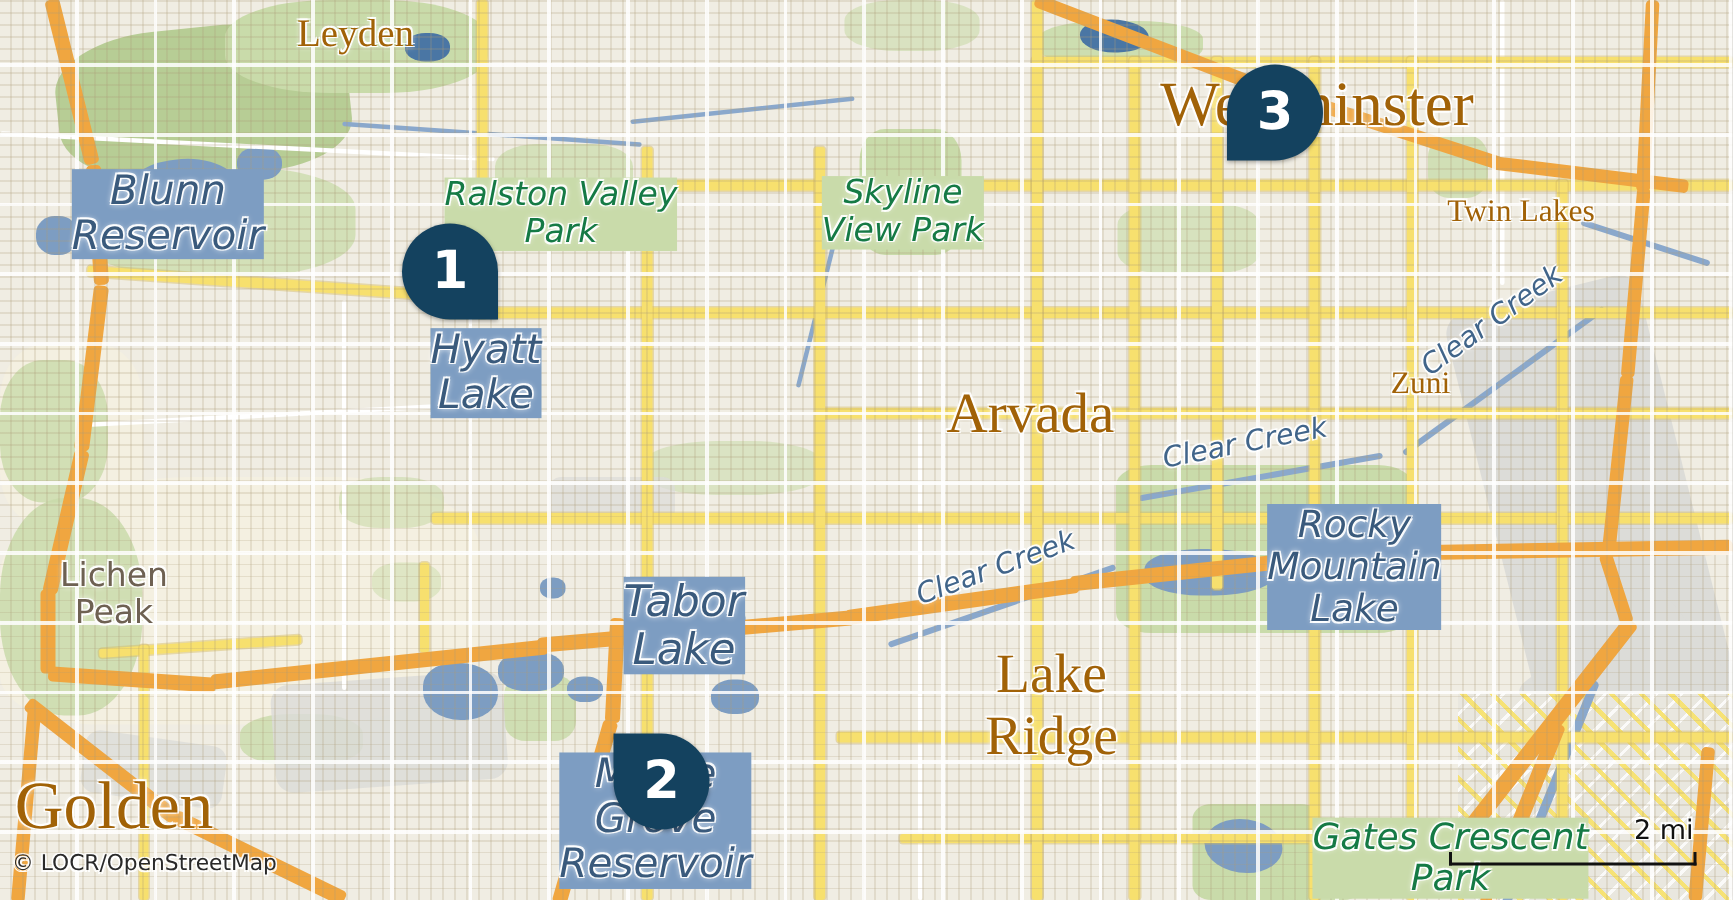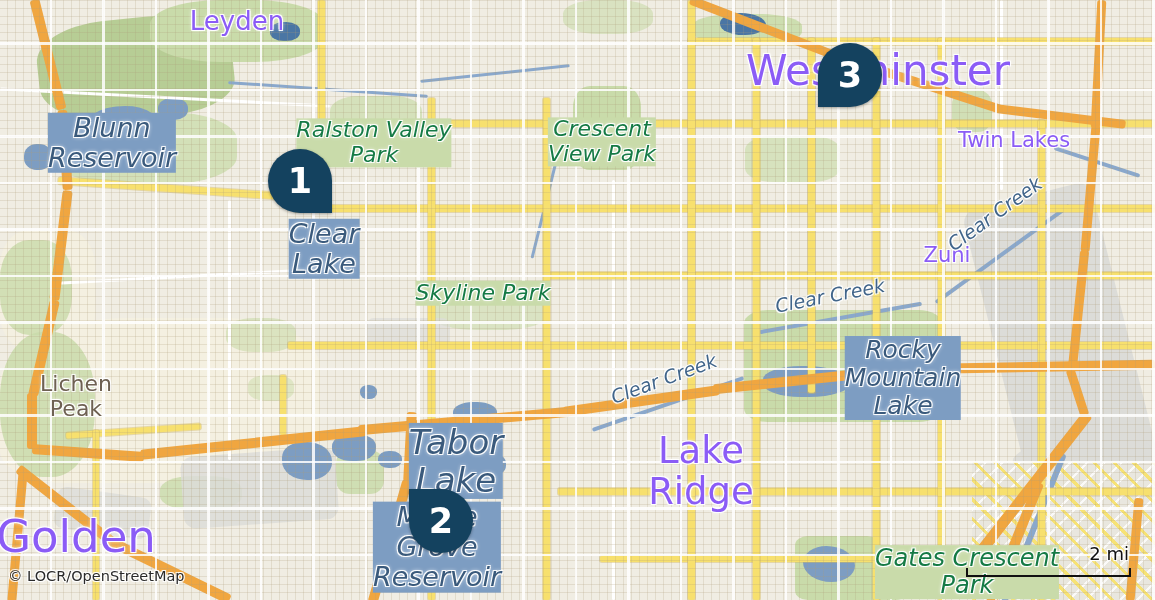--- a/index.html
+++ b/index.html
@@ -26,21 +26,21 @@
   .creek{background:#8aa8cc;border-radius:3px;z-index:4;}
   .road-w{background:#ffffff;z-index:4;border-radius:2px;}
   .road-y{background:#f7e06e;z-index:5;border-radius:2px;box-shadow:0 0 0 1px rgba(212,186,95,.45);}
   .road-o{background:#f0a640;z-index:6;border-radius:3px;}
 
   
   .lbl{z-index:7;transform:translate(-50%,-50%);white-space:pre-line;text-align:center;
     line-height:1.12;pointer-events:none;
     text-shadow:-1px -1px 0 rgba(255,255,255,.9),1px -1px 0 rgba(255,255,255,.9),
       -1px 1px 0 rgba(255,255,255,.9),1px 1px 0 rgba(255,255,255,.9),0 0 4px #fff;}
-  .lbl.city,.lbl.city-large{color:#8b5cf6;}
+  .lbl.city,.lbl.city-large{color:#a16207;font-family:Liberation Serif, serif;}
   .lbl.water{color:#3a5a7c;font-style:italic;}
   .lbl.water-stream{color:#41658a;font-style:italic;}
   .lbl.park{color:#157a45;font-style:italic;}
   .lbl.peak{color:#6e6152;}
 
   
   .marker{z-index:8;width:64px;height:64px;margin:-32px 0 0 -32px;background:#14425f;
     display:flex;align-items:center;justify-content:center;
     box-shadow:0 1px 3px rgba(0,0,0,.35);cursor:pointer;}
   .marker.tail-bottom-right{border-radius:50% 50% 0 50%;}
@@ -171,45 +171,45 @@
     <div class="road-o" style="left:1074px;top:250px;width:9px;height:120px;transform:rotate(6deg);"></div>
     <div class="road-o" style="left:1073px;top:368px;width:9px;height:49px;transform:rotate(-18deg);"></div>
     <div class="road-o" style="left:1021px;top:393px;width:11px;height:200px;transform:rotate(38deg);"></div>
     <div class="road-o" style="left:1010px;top:478px;width:10px;height:130px;transform:rotate(22deg);"></div>
     <div class="road-o" style="left:1130px;top:498px;width:9px;height:103px;transform:rotate(5deg);"></div>
   </div>
 
   <div id="labels-layer" style="inset:0;">
       <div class="lbl city" style="left: 237px; top: 22px; font-size: 26px;">Leyden</div>
       <div class="lbl city-large" style="left: 878px; top: 71px; font-size: 42px;">Westminster</div>
+      <div class="lbl city-large" style="left: 687px; top: 276px; font-size: 38px;">Arvada</div>
       <div class="lbl city-large" style="left: 701px; top: 471px; font-size: 37px;">Lake
 Ridge</div>
       <div class="lbl city-large" style="left: 76px; top: 537px; font-size: 45px;">Golden</div>
       <div class="lbl city" style="left: 1014px; top: 141px; font-size: 21px;">Twin Lakes</div>
       <div class="lbl city" style="left: 947px; top: 256px; font-size: 21px;">Zuni</div>
       <div class="lbl water" style="left: 112px; top: 143px; font-size: 27px;">Blunn
 Reservoir</div>
-      <div class="lbl water" style="left: 324px; top: 249px; font-size: 27px;">Clear
+      <div class="lbl water" style="left: 324px; top: 249px; font-size: 27px;">Hyatt
 Lake</div>
-      <div class="lbl water" style="left: 456px; top: 417px; font-size: 34px; margin-top: 44px;">Tabor
+      <div class="lbl water" style="left: 456px; top: 417px; font-size: 29px;">Tabor
 Lake</div>
       <div class="lbl water" style="left: 437px; top: 547px; font-size: 27px;">Maple
 Grove
 Reservoir</div>
       <div class="lbl water" style="left: 903px; top: 378px; font-size: 25px;">Rocky
 Mountain
 Lake</div>
       <div class="lbl water-stream" style="left: 995px; top: 214px; font-size: 19px; transform: translate(-50%, -50%) rotate(-36deg);">Clear Creek</div>
       <div class="lbl water-stream" style="left: 830px; top: 296px; font-size: 19px; transform: translate(-50%, -50%) rotate(-11deg);">Clear Creek</div>
       <div class="lbl water-stream" style="left: 664px; top: 379px; font-size: 19px; transform: translate(-50%, -50%) rotate(-20deg);">Clear Creek</div>
       <div class="lbl park" style="left: 374px; top: 143px; font-size: 22px;">Ralston Valley
 Park</div>
-      <div class="lbl park" style="left: 602px; top: 142px; font-size: 22px;">Crescent
+      <div class="lbl park" style="left: 602px; top: 142px; font-size: 22px;">Skyline
 View Park</div>
-      <div class="lbl park" style="left: 483px; top: 293px; font-size: 22px;">Skyline Park</div>
       <div class="lbl park" style="left: 967px; top: 572px; font-size: 24px;">Gates Crescent
 Park</div>
       <div class="lbl peak" style="left: 76px; top: 397px; font-size: 22px;">Lichen
 Peak</div>
     </div>
   <div id="markers-layer" style="inset:0;">
       <div class="marker tail-bottom-right" style="left: 300px; top: 181px;">
         <span class="marker-num">1</span>
       </div>
       <div class="marker tail-top-left" style="left: 441px; top: 521px;">

